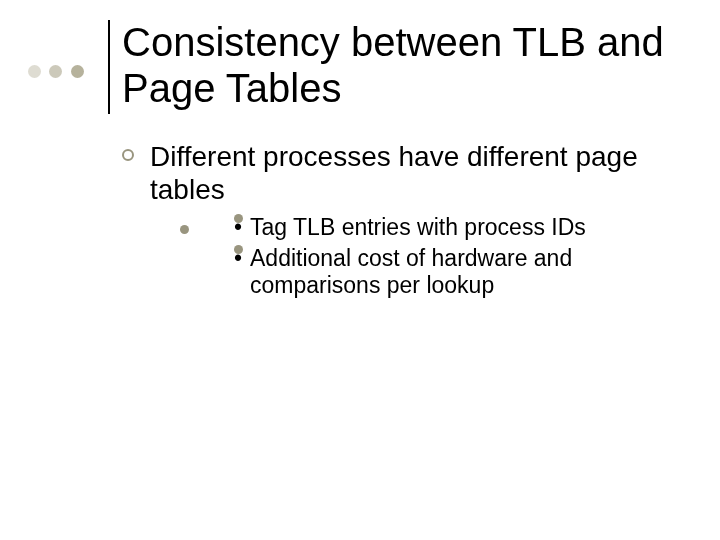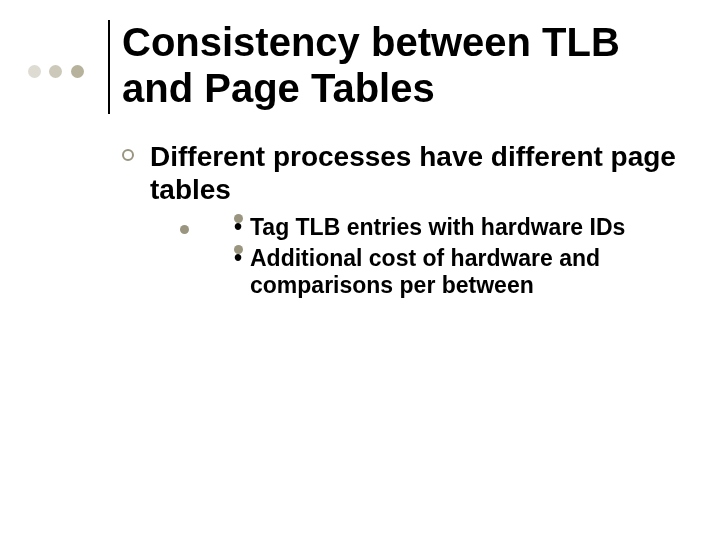--- a/index.html
+++ b/index.html
@@ -10,21 +10,20 @@
     background: #fff;
     font-family: Arial, Helvetica, sans-serif;
     color: #000;
     overflow: hidden;
   }
   .slide {
     position: relative;
     width: 720px;
     height: 408px;
     box-sizing: border-box;
-    font-weight: bold;
   }
   .decor {
     position: absolute;
     left: 28px;
     top: 64px;
   }
   .decor span {
     display: inline-block;
     width: 13px;
     height: 13px;
@@ -131,25 +130,25 @@
       <span class="bullet-ring"></span>
       <span>Different processes have different page tables</span>
 
       <div class="lvl2-wrap">
         <div class="lvl2">
           <span class="bullet-dot"></span>
 
           <div class="lvl3-wrap">
             <div class="lvl3">
               <span class="bullet-dot">•</span>
-              <span>Tag TLB entries with hardware IDs</span>
+              <span>Tag TLB entries with process IDs</span>
             </div>
             <div class="lvl3">
               <span class="bullet-dot">•</span>
-              <span>Additional cost of hardware and comparisons per between</span>
+              <span>Additional cost of hardware and comparisons per lookup</span>
             </div>
           </div>
 
         </div>
       </div>
 
     </div>
   </div>
 
 </div>

